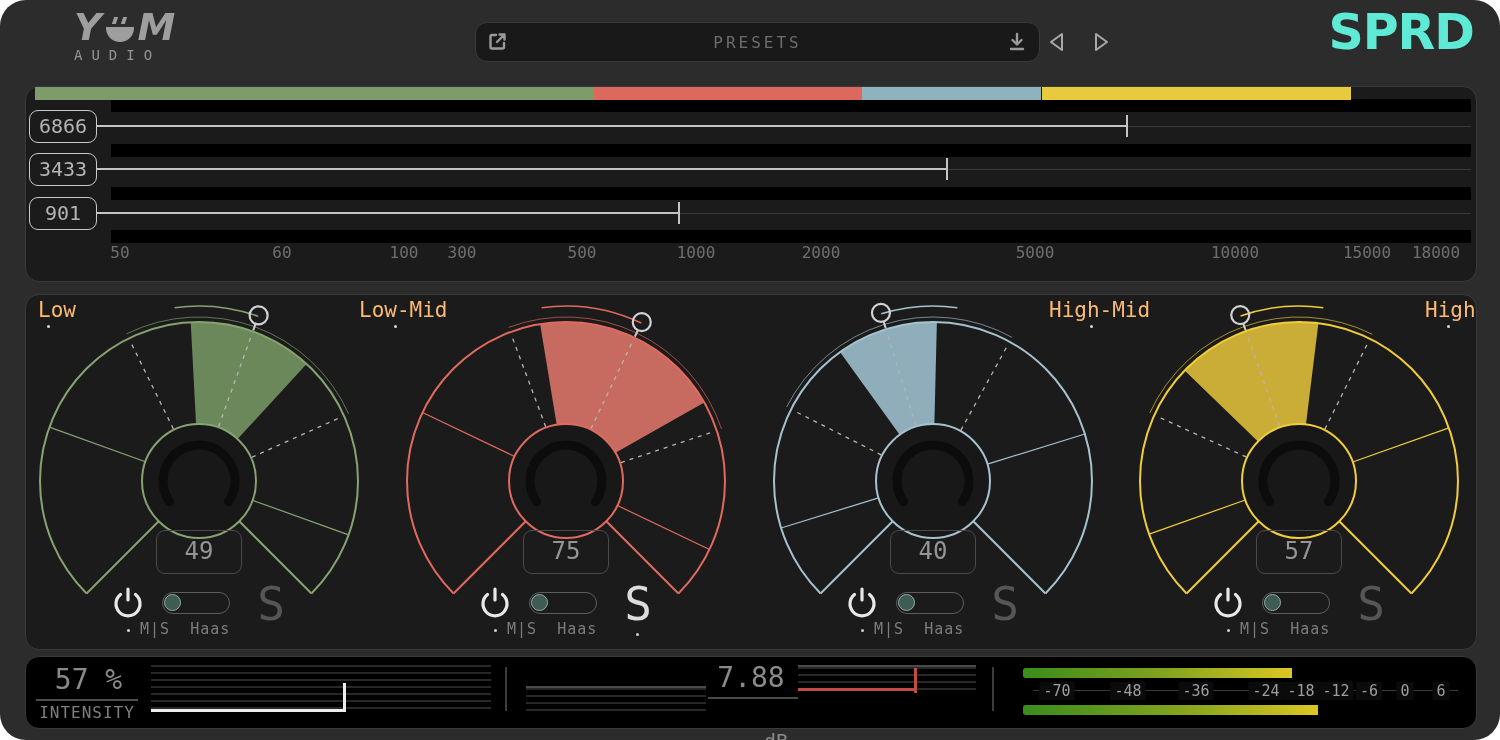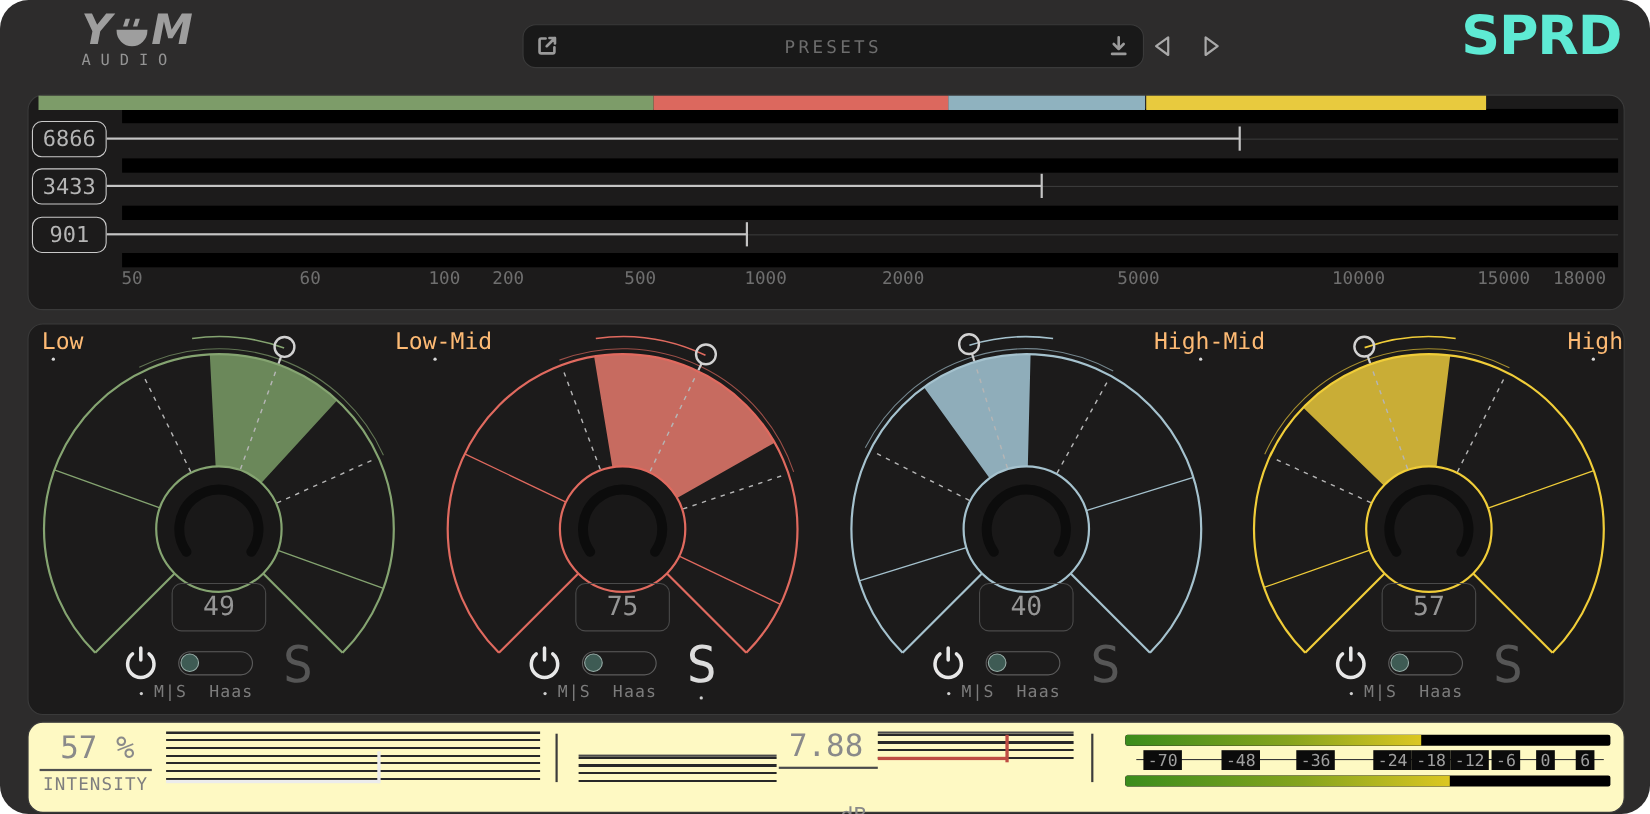--- a/index.html
+++ b/index.html
@@ -39,21 +39,21 @@
   .band-label{position:absolute;top:3px;color:#fdba74;font-size:21px;}
   .band-dot{position:absolute;top:30px;width:3px;height:3px;border-radius:50%;background:#d8d8d8;}
   .value-box{position:absolute;top:235px;width:86px;height:44px;border:1.5px solid #4a4a4a;border-radius:9px;color:#959595;font-size:24px;text-align:center;line-height:41px;cursor:ns-resize;}
   .power-btn{position:absolute;top:292px;width:34px;height:34px;cursor:pointer;}
   .state-dot{position:absolute;width:3px;height:3px;border-radius:50%;background:#cfcfcf;}
   .toggle{position:absolute;top:297px;width:68px;height:22px;border:1.5px solid #5d5d5d;border-radius:12px;cursor:pointer;}
   .toggle .thumb{position:absolute;left:1px;top:1px;width:17px;height:17px;border-radius:50%;background:#3e5b54;border:1.5px solid #97aca7;}
   .solo-btn{position:absolute;top:286px;width:40px;text-align:center;font-size:46px;line-height:46px;cursor:pointer;}
   .mshaas{position:absolute;top:325px;color:#7c7c7c;font-size:15px;letter-spacing:1px;white-space:pre;}
   
-  #footer{top:656px;height:83px;background:#fef9c3;}
+  #footer{top:656px;height:73px;background:#000000;}
   .stripes{background:repeating-linear-gradient(to bottom,#282828 0,#282828 2px,transparent 2px,transparent 7px);}
   #intensity-value{position:absolute;left:15px;top:6px;width:95px;text-align:center;font-size:28px;color:#8a8a8a;}
   #intensity-underline{position:absolute;left:10px;top:42px;width:102px;height:2px;background:#4f4f4f;}
   #intensity-label{position:absolute;left:10px;top:46px;width:102px;text-align:center;font-size:16px;color:#7f7f7f;letter-spacing:1px;}
   #intensity-slider{position:absolute;left:125px;top:8px;width:340px;height:47px;cursor:ew-resize;}
   #intensity-hline{position:absolute;left:0;bottom:0;height:3px;background:#ececec;}
   #intensity-vtick{position:absolute;bottom:0;width:3px;height:29px;background:#ececec;}
   .vsep{position:absolute;top:10px;width:2px;height:44px;background:#3c3c3c;}
   #mini-slider{position:absolute;left:500px;top:29px;width:180px;height:26px;border-top:2px solid #4a4a4a;cursor:ew-resize;}
   #gain-value{position:absolute;left:665px;top:4px;width:120px;text-align:center;font-size:28px;color:#8a8a8a;}
@@ -130,21 +130,21 @@
       <div class="xline faint" style="left: 921.184px; width: 523.816px; top: 82px;"></div>
       <div class="xtick" style="left: 920.184px; top: 71px; height: 22px;"></div>
       <div class="xbox mono" style="top: 65.5px;">3433</div>
       <div class="xline" style="left: 71px; width: 581.854px; top: 125px;"></div>
       <div class="xline faint" style="left: 652.854px; width: 792.146px; top: 126px;"></div>
       <div class="xtick" style="left: 651.854px; top: 115px; height: 22px;"></div>
       <div class="xbox mono" style="top: 109.5px;">901</div>
       <div class="axis-label mono" style="left: 94px;">50</div>
       <div class="axis-label mono" style="left: 256px;">60</div>
       <div class="axis-label mono" style="left: 346px; margin-left: 32px;">100</div>
-      <div class="axis-label mono" style="left: 436px;">200</div>
+      <div class="axis-label mono" style="left: 436px;">300</div>
       <div class="axis-label mono" style="left: 556px;">500</div>
       <div class="axis-label mono" style="left: 670px;">1000</div>
       <div class="axis-label mono" style="left: 795px;">2000</div>
       <div class="axis-label mono" style="left: 1009px;">5000</div>
       <div class="axis-label mono" style="left: 1209px; text-align: center;">10000</div>
       <div class="axis-label mono" style="left: 1341px;">15000</div>
       <div class="axis-label mono" style="left: 1410px;">18000</div>
     </div>
 
   <div id="knobs" class="panel">

